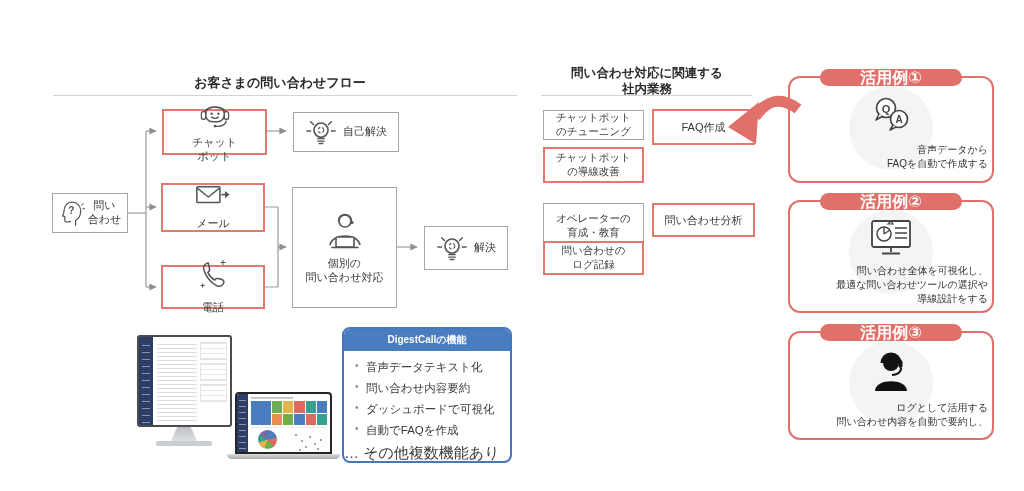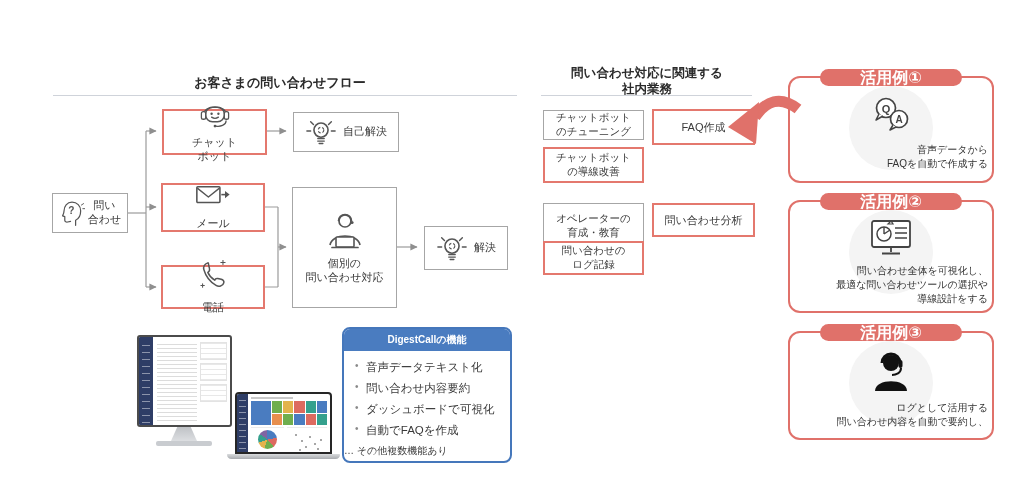--- a/index.html
+++ b/index.html
@@ -45,21 +45,21 @@
     font-size:10px; color:#333; line-height:1.42; }
 
   
   .features { position:absolute; left:342px; top:327px; width:170px; height:136px;
     background:#fff; border:2px solid #4577bb; border-radius:8px; overflow:hidden; }
   .features-header { height:22px; background:#4a7cc0; color:#fff; font-weight:bold;
     font-size:10px; text-align:center; line-height:22px; }
   .features ul { list-style:none; padding:9px 6px 0 9px; }
   .features li { font-size:11.5px; color:#3a3a3a; margin-bottom:6px; padding-left:13px; position:relative; }
   .features li::before { content:"\2022"; position:absolute; left:2px; top:0; color:#8a8a8a; font-size:10px; }
-  .features .foot { font-size:10px; color:#3a3a3a; }
+  .features .foot { font-size:15px; color:#3a3a3a; }
 
   
   .monitor-screen { position:absolute; left:137px; top:335px; width:95px; height:92px;
     border:2px solid #4b4b4b; border-radius:3px; background:#fff; display:flex; overflow:hidden; z-index:1; }
   .m-side { width:14px; background:#2e3d66;
     background-image:repeating-linear-gradient(180deg, rgba(255,255,255,.45) 0 1px, transparent 1px 7px);
     background-position:3px 8px; background-size:8px 100%; background-repeat:no-repeat; background-color:#2e3d66; }
   .m-main { flex:1; display:flex; padding:5px 3px 3px 4px; gap:3px; }
   .m-doc { flex:1.5; background:repeating-linear-gradient(#dcdcdc 0 1px, transparent 1px 4px); margin-top:2px; }
   .m-panel { flex:1; display:flex; flex-direction:column; gap:3px; }

